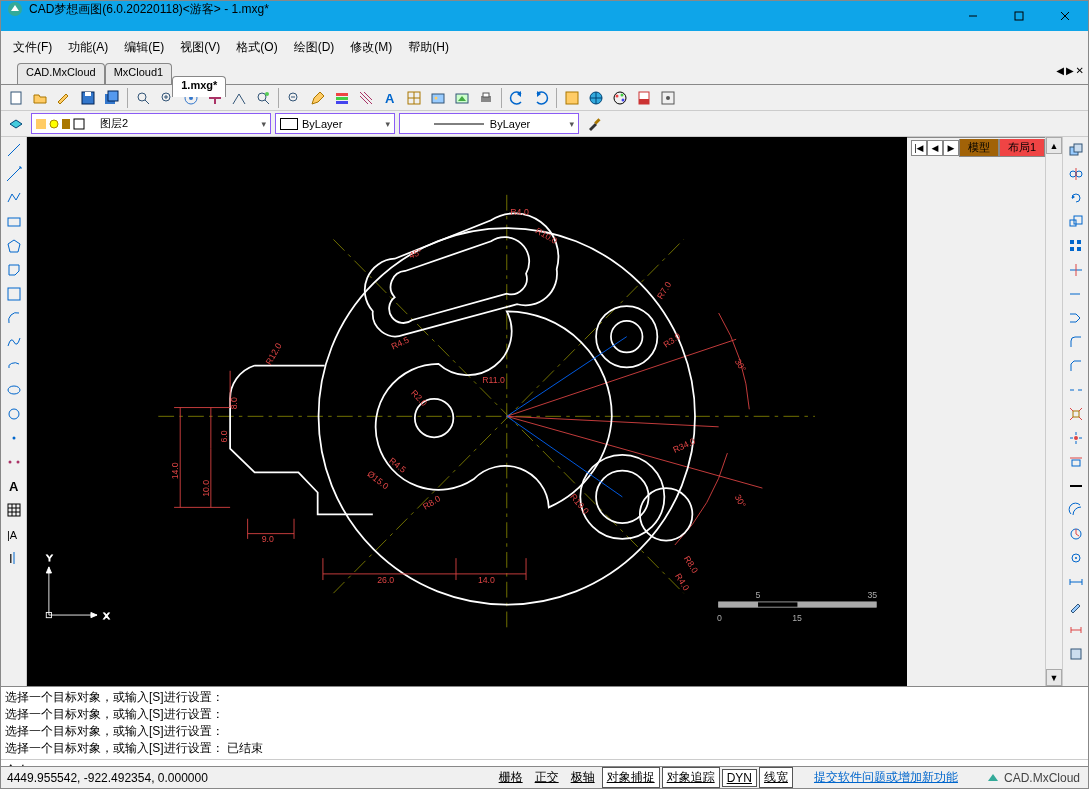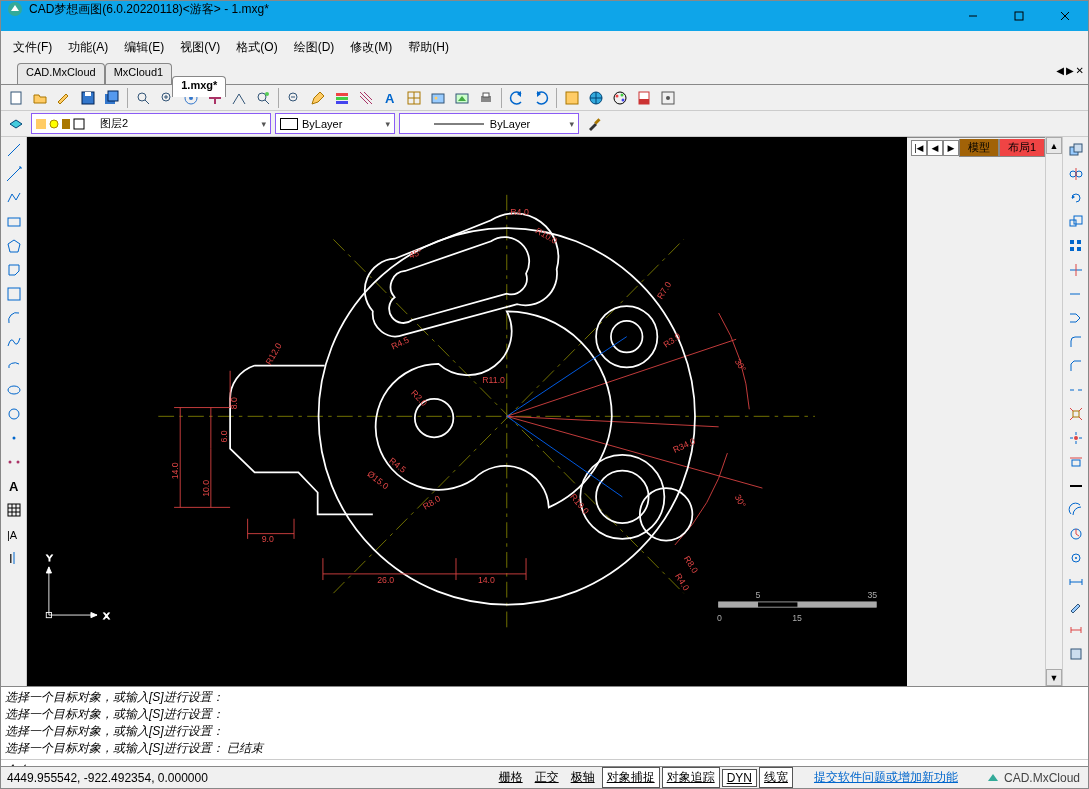--- a/index.html
+++ b/index.html
@@ -47,21 +47,21 @@
 .canvas svg { width:100%; height:100%; display:block; }
 
 
 .bottom-tabs { height:20px; display:flex; align-items:center; background:#f0f0f0; border-top:1px solid #888; padding-left:4px; }
 .bottom-tabs .nav { display:flex; gap:0; }
 .bottom-tabs .nav span { width:16px; height:16px; border:1px solid #888; font-size:9px; display:flex; align-items:center; justify-content:center; background:#fff; }
 .bottom-tab { border:1px solid #888; border-top:none; padding:1px 8px; background:#ef4444; font-size:11px; }
 .bottom-tab.active { background:#a16207; }
 
 
-.cmd-area { height:80px; background:#fff; border-top:1px solid #888; font-family:SimSun,monospace; font-size:12px; overflow:auto; display:flex; flex-direction:column;font-style:italic; }
+.cmd-area { height:80px; background:#fff; border-top:1px solid #888; font-family:SimSun,monospace; font-size:12px; overflow:auto; display:flex; flex-direction:column; }
 .cmd-lines { flex:1; padding:2px 4px; }
 .cmd-input-row { display:flex; border-top:1px solid #ccc; }
 .cmd-prompt { padding:2px 4px; }
 .cmd-input { flex:1; border:none; outline:none; font:inherit; padding:2px; }
 
 
 .statusbar { height:22px; display:flex; align-items:center; background:#f0f0f0; border-top:1px solid #888; font-size:12px; }
 .statusbar .coords { padding:0 6px; }
 .statusbar .spacer { flex:1; }
 .status-btn { border:1px solid transparent; padding:1px 4px; margin:0 1px;text-decoration:underline; }

